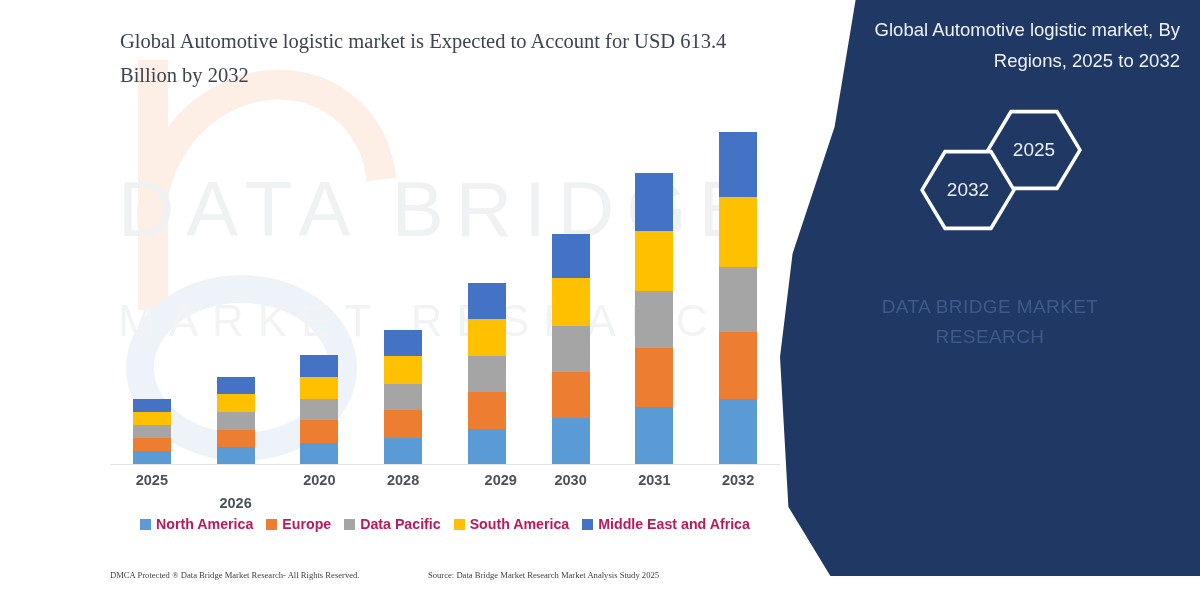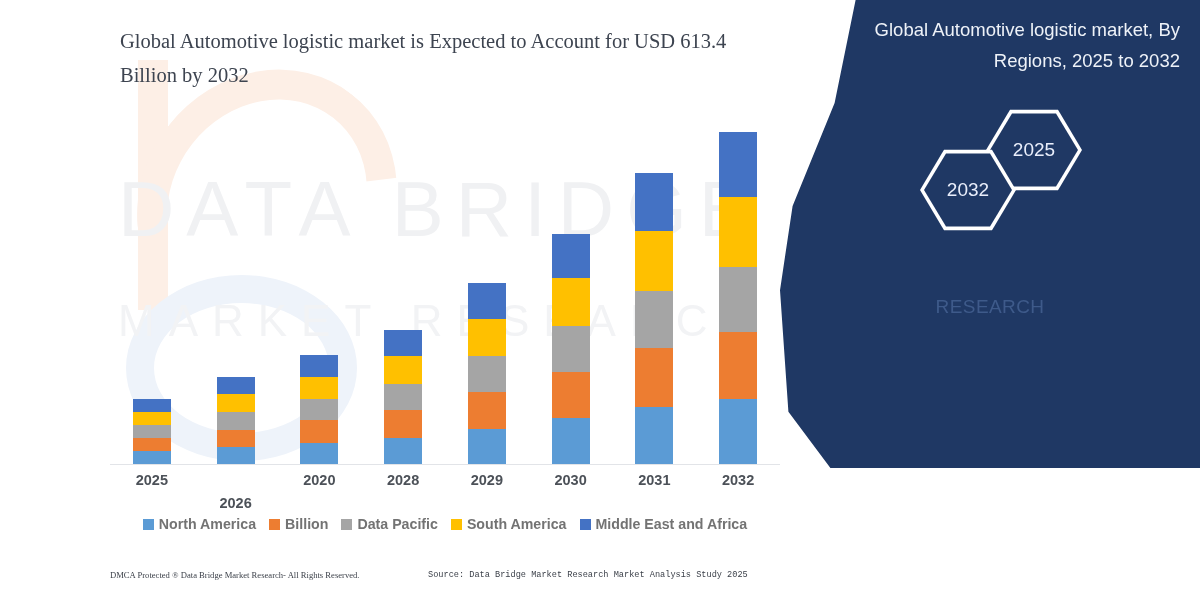--- a/index.html
+++ b/index.html
@@ -35,30 +35,30 @@
 
   .xaxis{position:absolute;left:110px;top:472px;width:670px;height:26px;}
   .xtick{position:absolute;width:60px;text-align:center;font-size:14.5px;
          font-weight:bold;color:#4c5158;top:0;}
 
   
   .legend{position:absolute;left:110px;top:512px;width:670px;height:24px;
       display:flex;align-items:center;justify-content:center;gap:13px;}
   .lg{display:flex;align-items:center;gap:5px;}
   .lg-sw{width:11px;height:11px;display:block;}
-  .lg-tx{font-size:14.2px;font-weight:bold;color:#737373;white-space:nowrap;}
+  .lg-tx{font-size:14.2px;font-weight:bold;color:#be185d;white-space:nowrap;}
 
   
   .foot{position:absolute;top:570px;font-size:8.6px;color:#3a3f48;
         font-family:"Liberation Serif",serif;white-space:nowrap;}
   .foot.left{left:110px;}
-  .foot.right{left:428px;font-family:Liberation Mono, monospace;}
-
-  
-  .panel{position:absolute;left:780px;top:0;width:420px;height:468px;overflow:hidden;}
+  .foot.right{left:428px;}
+
+  
+  .panel{position:absolute;left:780px;top:0;width:420px;height:576px;overflow:hidden;}
   .panel-bg{position:absolute;inset:0;background:#1f3864;
       clip-path:polygon(18% 0%, 100% 0%, 100% 100%, 12% 100%, 2% 88%,
                         0% 62%, 3% 44%, 13% 22%);}
   .panel-title{position:absolute;left:40px;top:14px;width:360px;text-align:right;
       color:#eef2f8;font-size:18.5px;line-height:31px;font-weight:400;}
   .hexwrap{position:absolute;left:130px;top:108px;width:200px;height:110px;}
   .hex{position:absolute;width:96px;height:84px;display:flex;align-items:center;
        justify-content:center;color:#e9eefb;font-size:19px;
        background:#ffffff;
        clip-path:polygon(25% 2%,75% 2%,100% 50%,75% 98%,25% 98%,0% 50%);}
@@ -148,34 +148,34 @@
         <div class="seg" style="height: 66.9706px; background: rgb(237, 125, 49);"></div>
         <div class="seg" style="height: 64.9412px; background: rgb(91, 155, 213);"></div>
       </div>
     </div>
 
   <div class="xaxis" id="xaxis">
       <div class="xtick" style="left: 11.875px;">2025</div>
       <div class="xtick" style="left: 95.625px; margin-top: 23px;">2026</div>
       <div class="xtick" style="left: 179.375px;">2020</div>
       <div class="xtick" style="left: 263.125px;">2028</div>
-      <div class="xtick" style="left: 346.875px;">2029</div>
+      <div class="xtick" style="left: 346.875px; text-align: right;">2029</div>
       <div class="xtick" style="left: 430.625px;">2030</div>
       <div class="xtick" style="left: 514.375px;">2031</div>
       <div class="xtick" style="left: 598.125px;">2032</div>
     </div>
 
   <div class="legend" id="legend">
       <div class="lg">
         <span class="lg-sw" style="background: rgb(91, 155, 213);"></span>
         <span class="lg-tx">North America</span>
       </div>
       <div class="lg">
         <span class="lg-sw" style="background: rgb(237, 125, 49);"></span>
-        <span class="lg-tx">Billion</span>
+        <span class="lg-tx">Europe</span>
       </div>
       <div class="lg">
         <span class="lg-sw" style="background: rgb(165, 165, 165);"></span>
         <span class="lg-tx">Data Pacific</span>
       </div>
       <div class="lg">
         <span class="lg-sw" style="background: rgb(255, 192, 0);"></span>
         <span class="lg-tx">South America</span>
       </div>
       <div class="lg">
@@ -194,17 +194,18 @@
       <div class="hex a">
         <div class="hex-in"></div>
           <span>2025</span>
       </div>
       <div class="hex b">
         <div class="hex-in"></div>
           <span>2032</span>
       </div>
     </div>
     <div class="panel-sub">
+      <div>DATA BRIDGE MARKET</div>
       <div>RESEARCH</div>
     </div>
 
   </div>
 </div>
 
 </body></html>

